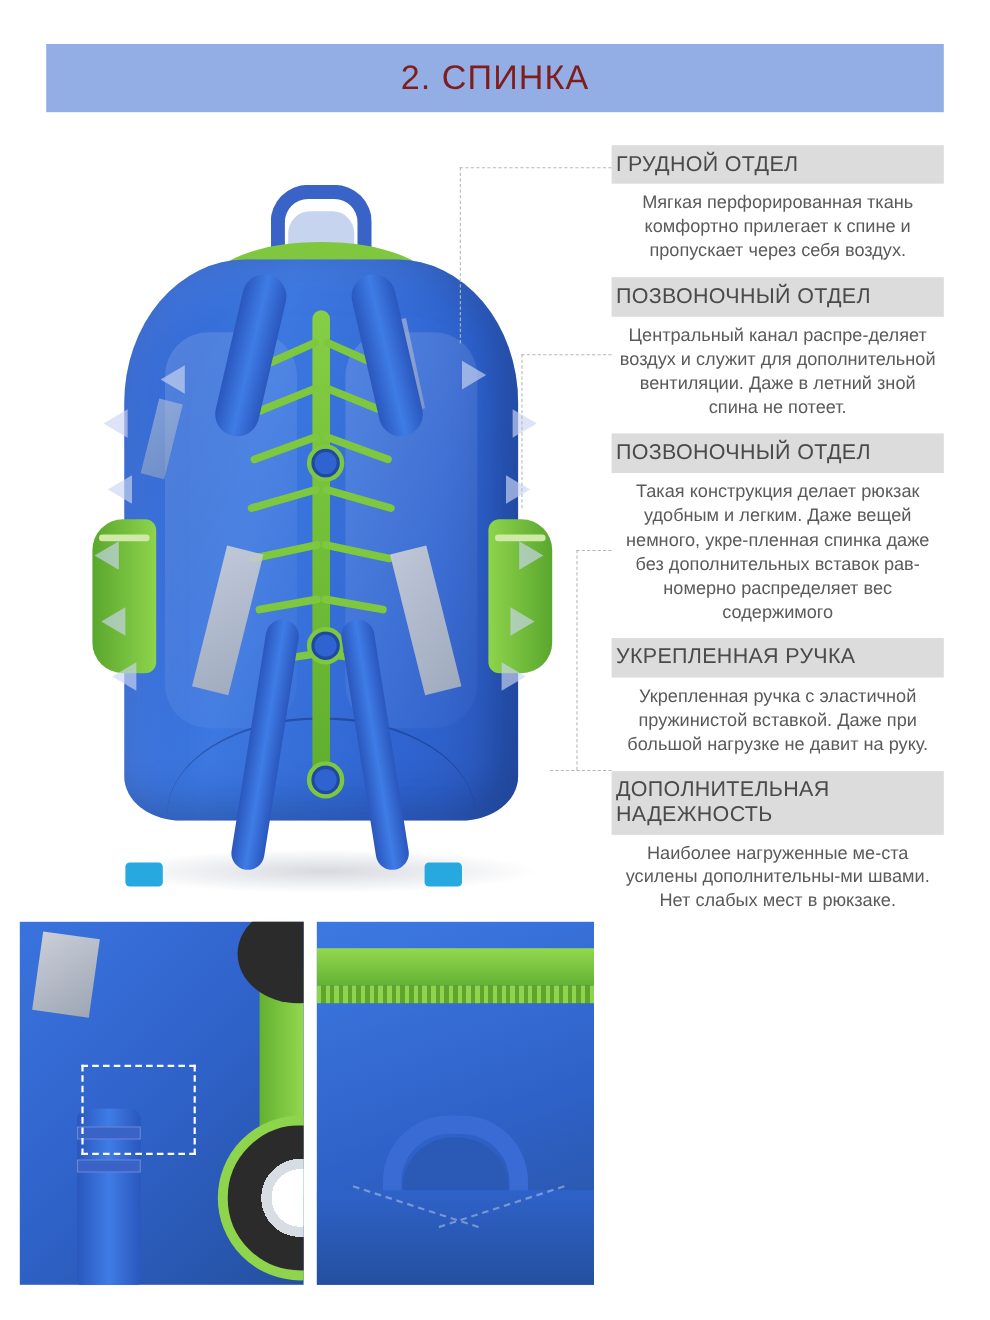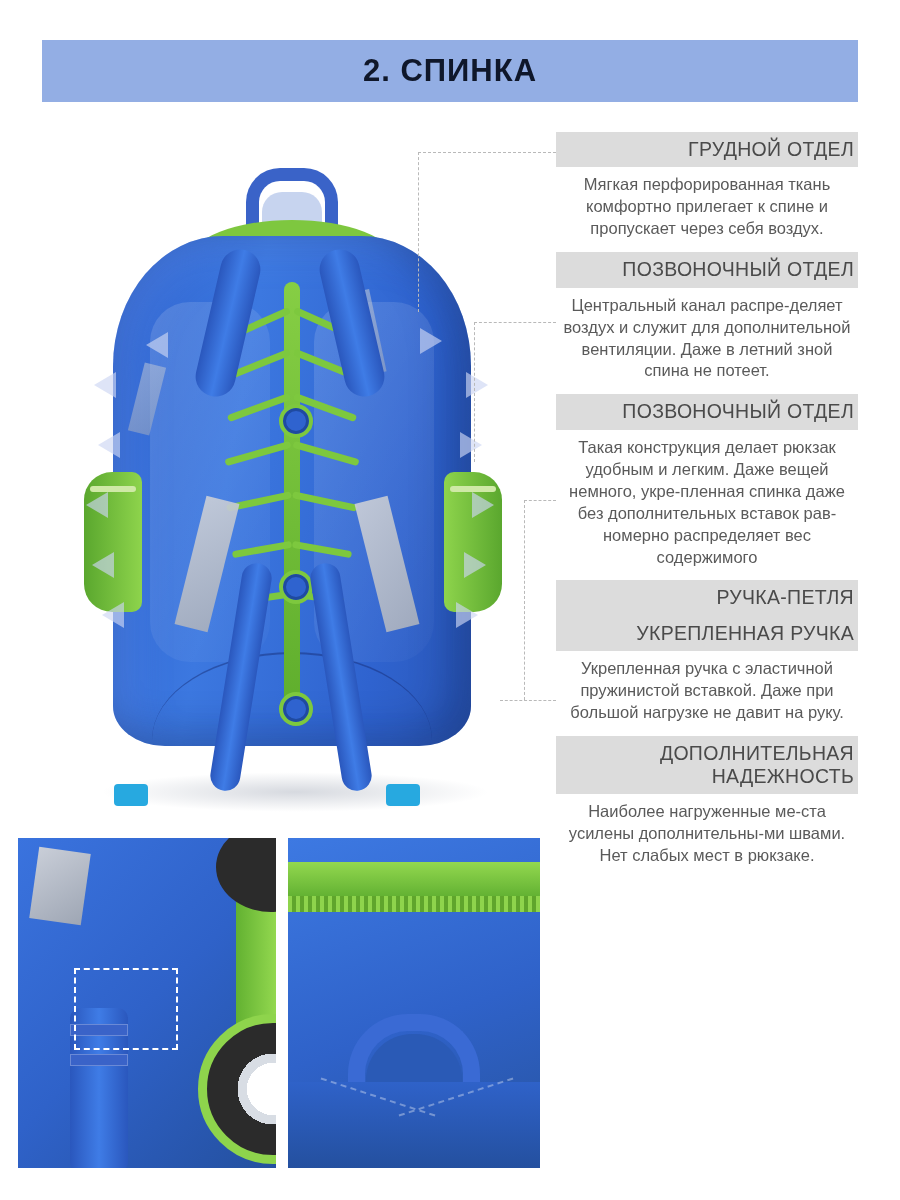--- a/index.html
+++ b/index.html
@@ -22,38 +22,38 @@
     top: 40px;
     width: 816px;
     height: 62px;
     background: #93aee4;
     display: flex;
     align-items: center;
     justify-content: center;
   }
   .header-title {
     font-size: 31px;
-    color: #0f172a;
+    color: #7f1d1d;
     letter-spacing: 1px;
-    font-weight: bold;
+    font-weight: normal;
   }
 
   
   .right-col {
     position: absolute;
     left: 556px;
     top: 132px;
     width: 302px;
   }
   .feature { margin-bottom: 0px; }
   .feature-title {
     background: #dcdcdc;
     color: #4a4a4a;
     font-size: 19.5px;
-    text-align: right;
+    text-align: left;
     padding: 6px 4px 7px 4px;
     line-height: 1.15;
     letter-spacing: 0.3px;
   }
   .feature-body {
     color: #5a5a5a;
     font-size: 16.5px;
     line-height: 1.33;
     text-align: center;
     padding: 7px 4px 12px 4px;
@@ -428,21 +428,20 @@
     <div class="feature-title">ПОЗВОНОЧНЫЙ ОТДЕЛ</div>
     <div class="feature-body">Центральный канал распре-деляет воздух и служит для дополнительной вентиляции. Даже в летний зной спина не потеет.</div>
   </div>
 
   <div class="feature">
     <div class="feature-title">ПОЗВОНОЧНЫЙ ОТДЕЛ</div>
     <div class="feature-body">Такая конструкция делает рюкзак удобным и легким. Даже вещей немного, укре-пленная спинка даже без дополнительных вставок рав-номерно распределяет вес содержимого</div>
   </div>
 
   <div class="feature">
-    <div class="feature-title">РУЧКА-ПЕТЛЯ</div>
   </div>
 
   <div class="feature">
     <div class="feature-title">УКРЕПЛЕННАЯ РУЧКА</div>
     <div class="feature-body">Укрепленная ручка с эластичной пружинистой вставкой. Даже при большой нагрузке не давит на руку.</div>
   </div>
 
   <div class="feature">
     <div class="feature-title">ДОПОЛНИТЕЛЬНАЯ НАДЕЖНОСТЬ</div>
     <div class="feature-body">Наиболее нагруженные ме-ста усилены дополнительны-ми швами. Нет слабых мест в рюкзаке.</div>

